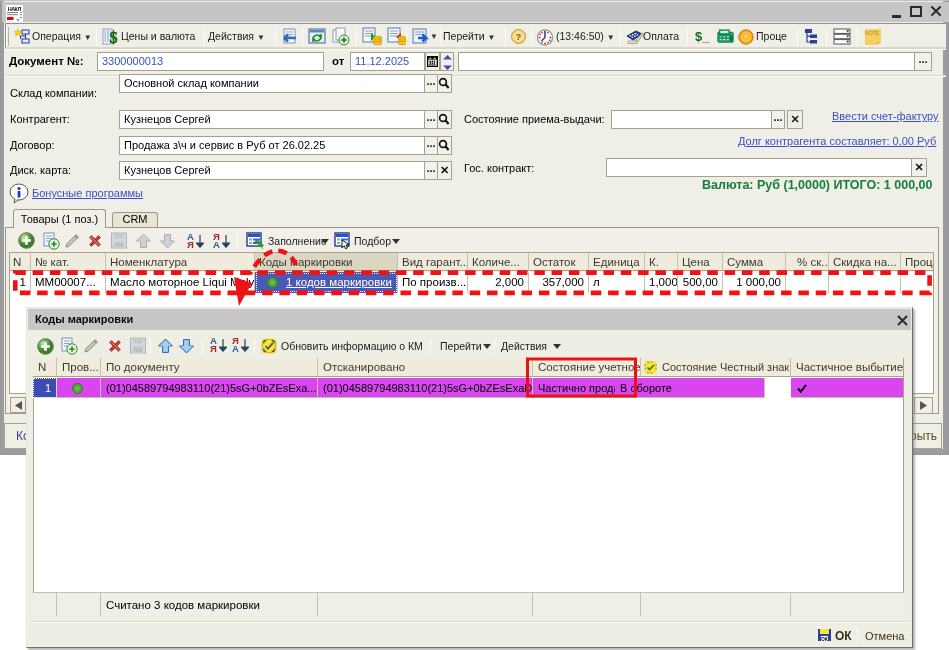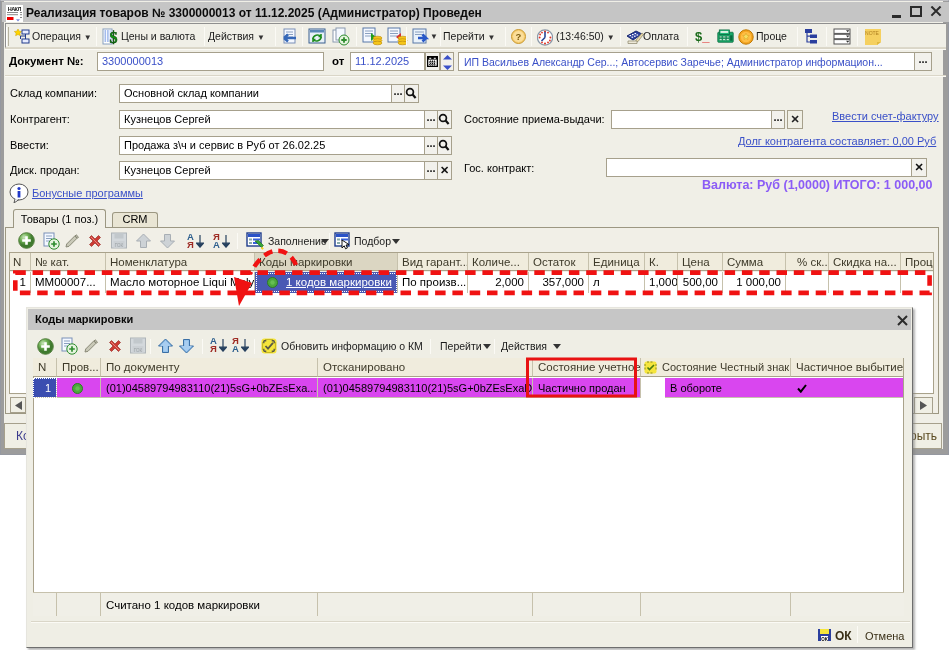--- a/index.html
+++ b/index.html
@@ -20,21 +20,21 @@
   .drop { font-size:8px; color:#333; }
   
   .groove { position:absolute; left:4px; width:941px; height:2px; border-top:1px solid #DAD6C8; border-bottom:1px solid #FBFAF5; }
   .lbl { position:absolute; white-space:nowrap; color:#000; }
   .fld { position:absolute; background:#fff; border:1px solid #A6A08C; }
   .fld .txt { position:absolute; left:4px; top:2px; white-space:nowrap; overflow:hidden; }
   .blue { color:#3A50C8; }
   .btn3 { position:absolute; background:#F0EFE5; border:1px solid #A6A08C; text-align:center; color:#222; }
   .ebtn { position:absolute; top:0; width:13px; height:17px; background:#F2F1EC; border-left:1px solid #A6A08C; text-align:center; color:#111; font-weight:bold; line-height:13px; }
   a.lnk { color:#3A50C8; text-decoration:underline; white-space:nowrap; position:absolute; }
-  .boldblue { color:#8b5cf6; font-weight:bold;text-align:center; }
+  .boldblue { color:#15803d; font-weight:bold;text-align:center; }
   
   .tab { position:absolute; border:1px solid #9C9782; border-bottom:none; border-radius:3px 3px 0 0; text-align:center; }
   
   #panel { position:absolute; left:4px; top:226px; width:934px; height:187px; background:#F1EFE7; border:1px solid #9C9782; }
   .hcell { position:absolute; top:0; height:18px; line-height:18px; font-size:11.5px; padding-left:4px; background:#F0ECDD; border-right:1px solid #C6C1AC; border-bottom:1px solid #A9A28B; overflow:hidden; white-space:nowrap; color:#3E3A2A; }
   .dcell { position:absolute; top:0; height:21px; line-height:21px; font-size:11.5px; padding:0 4px; background:#fff; border-right:1px solid #C6C1AC; overflow:hidden; white-space:nowrap; }
   .num { text-align:right; }
   
   #modal { position:absolute; left:26px; top:307px; width:887px; height:341px;
     background:#EFEEE5; border-top:1px solid #E6E5DE; border-left:1px solid #E6E5DE; border-right:1px solid #6E6E6E; border-bottom:1px solid #6E6E6E; box-shadow:2px 2px 2px rgba(130,130,130,0.6); }
@@ -54,21 +54,20 @@
       <rect x="0" y="0" width="17" height="17" fill="#fff"></rect>
       <text x="8.5" y="5.8" font-size="5.5" font-weight="bold" text-anchor="middle" fill="#111" font-family="Liberation Sans" textLength="13.5">НАКЛ</text>
       <rect x="1" y="7" width="11" height="1" fill="#888"></rect>
       <rect x="1" y="9.2" width="11" height="1" fill="#888"></rect>
       <rect x="14" y="7" width="2" height="1" fill="#888"></rect>
         <rect x="14" y="9.2" width="2" height="1" fill="#888"></rect>
       <rect x="1" y="12" width="6.5" height="3" fill="#EE0000"></rect>
       <rect x="14" y="12" width="2" height="1" fill="#888"></rect>
       <path d="M10 14.2 h4 l-2 2.4 z" fill="#7A88D8"></path>
     </svg>
-    <span class="ttl">Реализация товаров № 3300000013 от 11.12.2025 (Администратор) Проведен</span>
     <div class="capbtn" style="left:890px;top:13px;width:9px;height:3px;background:#2b2b2b"></div>
     <div class="capbtn" style="left:908px;top:4px;width:12px;height:11px;border:2px solid #2b2b2b"></div>
     <svg class="abs" style="left:928px;top:4px" width="12" height="11" viewBox="0 0 13 12">
         <path d="M1.5 0.5 L11.5 10.5 M11.5 0.5 L1.5 10.5" stroke="#2b2b2b" stroke-width="2.2"></path>
       </svg>
   </div>
   <div id="toolbar">
     <div style="position:absolute;left:0px;top:3px;width:3px;height:19px;border-left:1px solid #fff;border-right:1px solid #B5B19F"></div>
 
     <svg class="abs" style="left:7px;top:4px" width="18" height="17" viewBox="0 0 18 17">
@@ -243,28 +242,27 @@
         <path d="M2 6 h7 M2 8.3 h7 M3.6 4.5 v5 M5.5 4.5 v5 M7.4 4.5 v5" stroke="#000" stroke-width="1" stroke-dasharray="1.4 .8"></path>
       </svg>
     </div>
     <div class="btn3" style="left:439px;top:51px;width:14px;height:19px;background:#F2F1EC">
       <svg width="9" height="15" viewBox="0 0 9 15" style="margin:2px auto 0">
         <path d="M4.5 0 L9 4.5 H0 z" fill="#3A50C8"></path>
         <path d="M4.5 15 L0 10.5 H9 z" fill="#3A50C8"></path>
       </svg>
     </div>
     <div class="fld" style="left:457px;top:51px;width:474px;height:19px">
-      <span class="txt blue" style="left:5px;font-size:10.5px;top:3px">ИП Васильев Александр Сер...; Автосервис Заречье; Администратор информацион...</span>
       <div class="ebtn" style="right:0;width:17px">...</div>
     </div>
   </div>
   <div class="groove" style="top:74px"></div>
   <div id="fields">
     <span class="lbl" style="left:9px;top:86px">Склад компании:</span>
-    <div class="fld" style="left:118px;top:83px;width:300px;height:19px">
+    <div class="fld" style="left:118px;top:73px;width:333px;height:19px">
         <span class="txt">Основной склад компании</span>
       <div class="ebtn" style="right:14px">...</div>
       <div class="ebtn" style="right:0;width:14px">
           <svg width="12" height="13" viewBox="0 0 12 13" style="margin-top:2px">
             <circle cx="5" cy="5" r="3.4" fill="none" stroke="#111" stroke-width="1.7"></circle>
             <path d="M7.6 7.6 L10.6 10.9" stroke="#111" stroke-width="2.2"></path>
           </svg>
         </div>
     </div>
 
@@ -273,33 +271,33 @@
         <span class="txt">Кузнецов Сергей</span>
       <div class="ebtn" style="right:14px">...</div>
       <div class="ebtn" style="right:0;width:14px">
           <svg width="12" height="13" viewBox="0 0 12 13" style="margin-top:2px">
             <circle cx="5" cy="5" r="3.4" fill="none" stroke="#111" stroke-width="1.7"></circle>
             <path d="M7.6 7.6 L10.6 10.9" stroke="#111" stroke-width="2.2"></path>
           </svg>
         </div>
     </div>
 
-    <span class="lbl" style="left:9px;top:138px">Ввести:</span>
+    <span class="lbl" style="left:9px;top:138px">Договор:</span>
     <div class="fld" style="left:118px;top:135px;width:333px;height:19px">
         <span class="txt">Продажа з\ч и сервис в Руб от 26.02.25</span>
       <div class="ebtn" style="right:14px">...</div>
       <div class="ebtn" style="right:0;width:14px">
           <svg width="12" height="13" viewBox="0 0 12 13" style="margin-top:2px">
             <circle cx="5" cy="5" r="3.4" fill="none" stroke="#111" stroke-width="1.7"></circle>
             <path d="M7.6 7.6 L10.6 10.9" stroke="#111" stroke-width="2.2"></path>
           </svg>
         </div>
     </div>
 
-    <span class="lbl" style="left:9px;top:163px">Диск. продан:</span>
+    <span class="lbl" style="left:9px;top:163px">Диск. карта:</span>
     <div class="fld" style="left:118px;top:160px;width:333px;height:19px">
         <span class="txt">Кузнецов Сергей</span>
       <div class="ebtn" style="right:14px">...</div>
       <div class="ebtn" style="right:0;width:14px;font-weight:bold;line-height:16px;font-size:11px">✕</div>
     </div>
 
     <svg class="abs" style="left:8px;top:182px" width="22" height="20" viewBox="0 0 22 20">
       <ellipse cx="10" cy="9" rx="9" ry="8" fill="#fff" stroke="#555"></ellipse>
       <path d="M6 16 l-1 4 5 -3.5" fill="#fff" stroke="#555"></path>
       <circle cx="10" cy="5.5" r="1.6" fill="#2038C8"></circle>
@@ -555,30 +553,30 @@
     <div class="mdcell num" style="left:6px;top:70px;width:24px;background:#3B4DB0;color:#fff;outline:1px dotted #fff;outline-offset:-1px">1</div>
     <div class="mdcell" style="left:30px;top:70px;width:44px">
       <svg style="position:absolute;left:15px;top:5px" width="11" height="11" viewBox="0 0 11 11">
           <circle cx="5.5" cy="5.5" r="5" fill="#4CA83C" stroke="#2E7A24"></circle>
           <circle cx="5.5" cy="5.5" r="2.2" fill="#66BE52"></circle>
         </svg>
     </div>
     <div class="mdcell" style="left:74px;top:70px;width:217px">(01)04589794983110(21)5sG+0bZEsExa...</div>
     <div class="mdcell" style="left:291px;top:70px;width:215px">(01)04589794983110(21)5sG+0bZEsExaD</div>
     <div class="mdcell" style="left:506px;top:70px;width:108px">Частично продан</div>
-    <div class="mdcell" style="left:638px;top:70px;width:150px">В обороте</div>
+    <div class="mdcell" style="left:588px;top:70px;width:150px">В обороте</div>
     <div class="mdcell" style="left:764px;top:70px;width:112px;border-right:none">
       <svg style="position:absolute;left:6px;top:6px" width="10" height="9" viewBox="0 0 10 9">
           <path d="M1 4.5 l2.8 3.2 L9 1" stroke="#000" stroke-width="2" fill="none"></path>
         </svg>
     </div>
 
     <div class="fcell" style="left:6px;top:284px;width:24px;height:24px;border-top:1px solid #C6C1AC"></div>
     <div class="fcell" style="left:30px;top:284px;width:44px;height:24px;border-top:1px solid #C6C1AC"></div>
-    <div class="fcell" style="left:74px;top:284px;width:217px;height:24px;line-height:24px;border-top:1px solid #C6C1AC">Считано 1 кодов маркировки</div>
+    <div class="fcell" style="left:74px;top:284px;width:217px;height:24px;line-height:24px;border-top:1px solid #C6C1AC">Считано 3 кодов маркировки</div>
     <div class="fcell" style="left:291px;top:284px;width:215px;height:24px;border-top:1px solid #C6C1AC"></div>
     <div class="fcell" style="left:506px;top:284px;width:108px;height:24px;border-top:1px solid #C6C1AC"></div>
     <div class="fcell" style="left:614px;top:284px;width:150px;height:24px;border-top:1px solid #C6C1AC"></div>
     <div class="fcell" style="left:764px;top:284px;width:113px;height:24px;border-top:1px solid #C6C1AC;border-right:none"></div>
   </div>
   <div id="mbottom">
     <div class="abs" style="left:4px;top:313px;width:879px;height:2px;border-top:1px solid #DAD6C8;border-bottom:1px solid #FBFAF5"></div>
     <svg class="abs" style="left:790px;top:320px" width="15" height="14" viewBox="0 0 15 14">
       <rect x="1" y="1" width="13" height="12" fill="#2B3F9E"></rect>
       <rect x="3" y="1" width="9" height="5" fill="#F5E53C"></rect>

